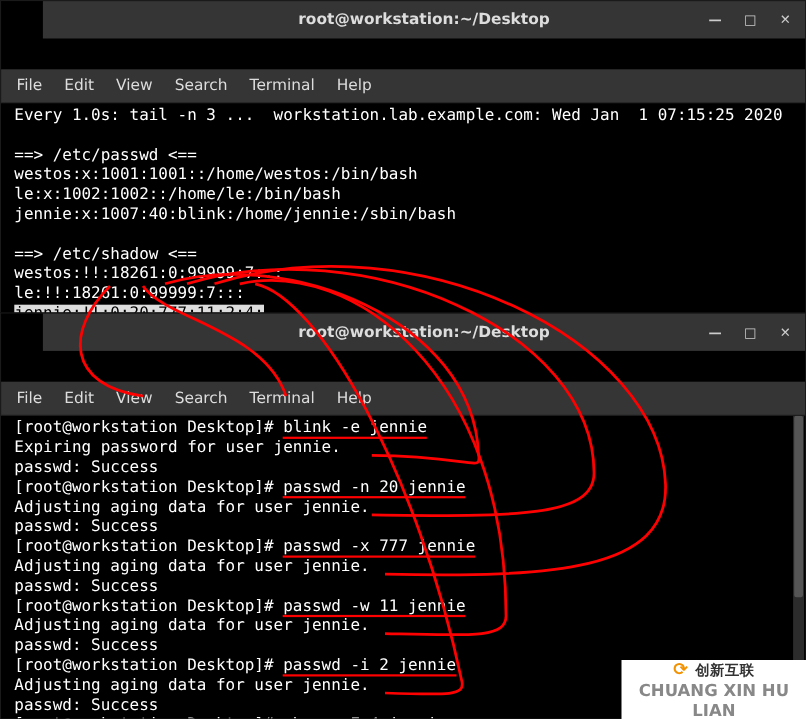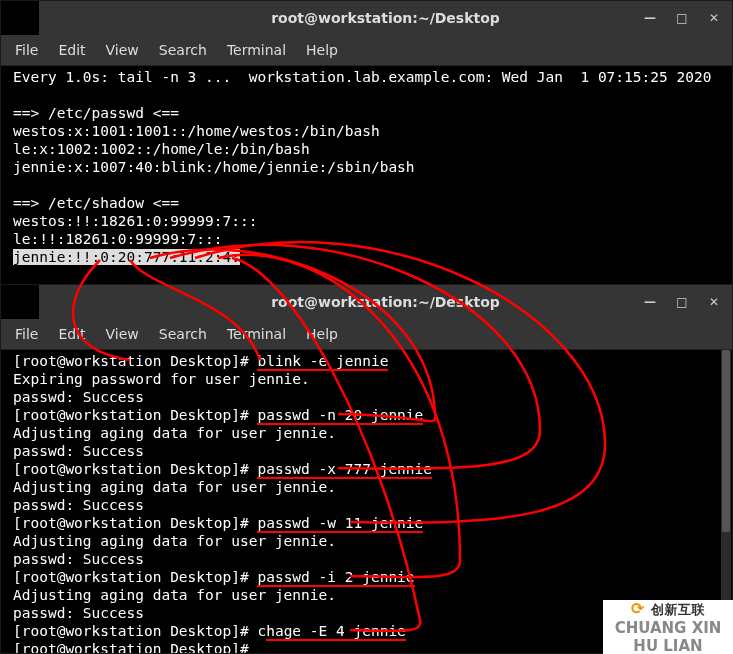--- a/index.html
+++ b/index.html
@@ -49,20 +49,21 @@
     cursor: pointer;
   }
   .menubar {
     height: 30px;
     background: #353535;
     display: flex;
     align-items: center;
     padding: 0 6px;
     gap: 4px;
     border-bottom: 1px solid #222;
+    margin-top: 28px;
   }
   .menubar span {
     color: #ddd;
     font-size: 14px;
     padding: 3px 8px;
     cursor: pointer;
   }
   .terminal-body {
     flex: 1;
     background: #000;
@@ -79,21 +80,21 @@
     background: #ddd;
     color: #000;
   }
   .underline {
     border-bottom: 2px solid #f00;
   }
   .watermark {
     position: absolute;
     right: 0;
     bottom: 0;
-    width: 130px;
+    width: 168px;
     height: 54px;
     background: #fff;
     display: flex;
     align-items: center;
     justify-content: center;
     font-size: 13px;
     color: #333;
     font-weight: 600;
     z-index: 50;
     letter-spacing:0.5px;

